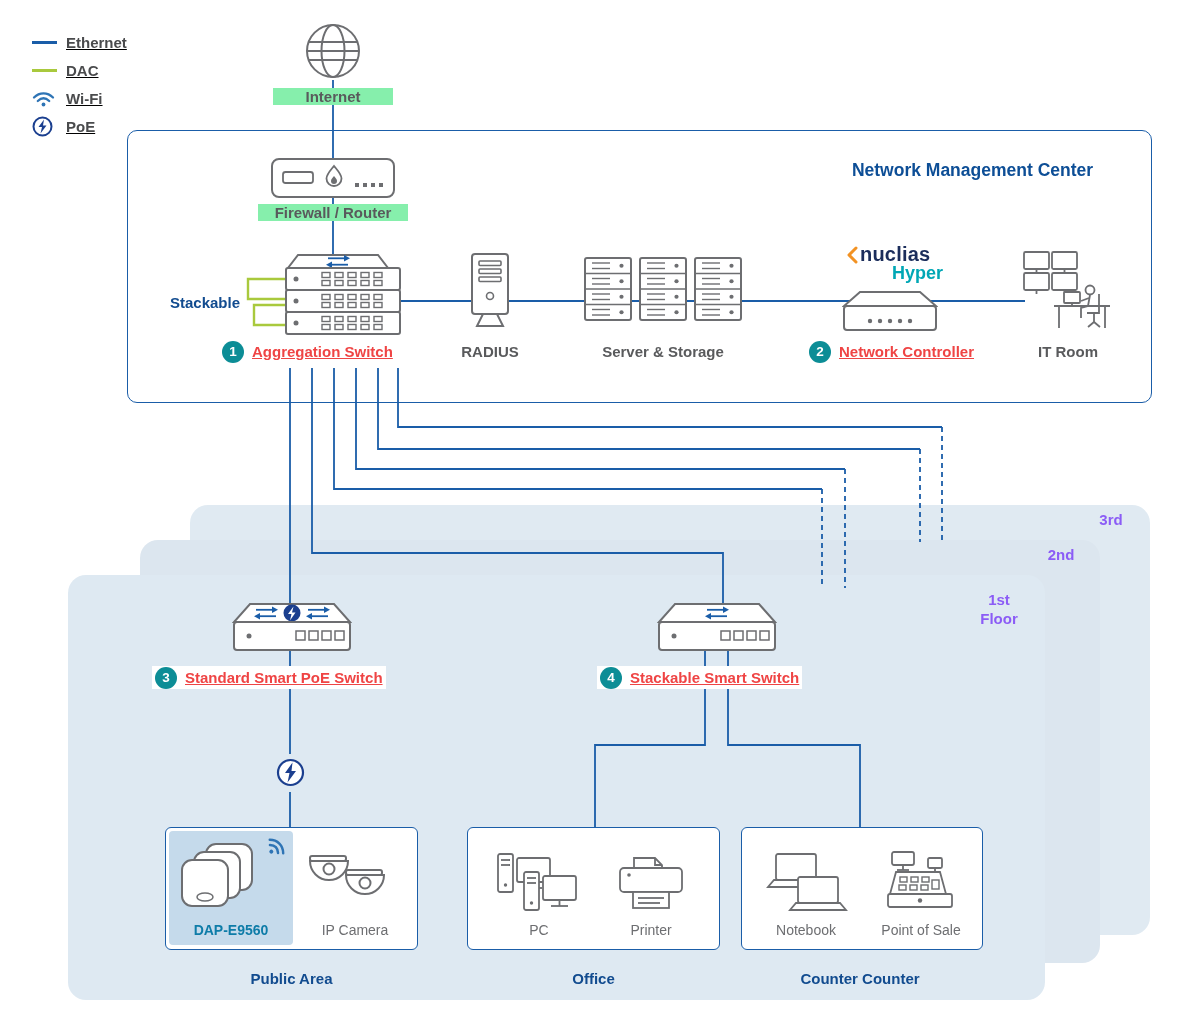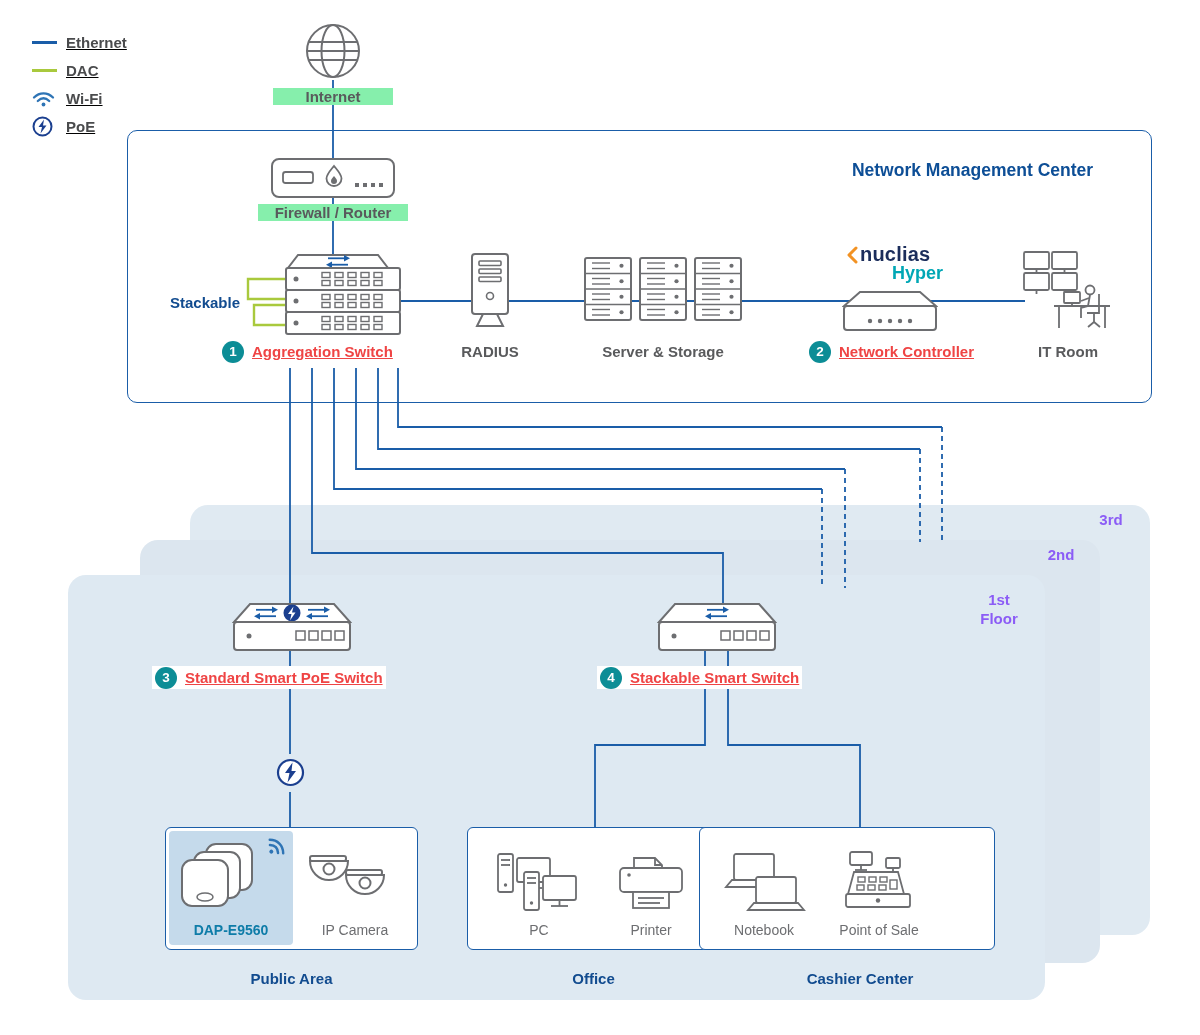--- a/index.html
+++ b/index.html
@@ -453,21 +453,21 @@
           <rect x="17" y="38" width="36" height="16"></rect>
           <line x1="22" y1="44" x2="48" y2="44"></line>
           <line x1="22" y1="49" x2="44" y2="49"></line>
         </g>
       </svg>
     </div>
     <div class="item-label" style="left:133px;top:94px;width:100px;">Printer</div>
   </div>
   <div class="area-title" style="left:467px;top:970px;width:253px;">Office</div>
 
-  <div class="area-box" style="left:699px;top:827px;width:296px;height:123px;">
+  <div class="area-box" style="left:741px;top:827px;width:242px;height:123px;">
     <div class="inner" style="left:20px;top:24px;">
       <svg width="88" height="60" viewBox="0 0 88 60">
         <g fill="#fff" stroke="#6D6E71" stroke-width="1.8">
           <g transform="translate(8,2)">
             <rect x="6" y="0" width="40" height="26" rx="2"></rect>
             <polygon points="4,26 48,26 54,33 -2,33"></polygon>
           </g>
           <g transform="translate(30,25)">
             <rect x="6" y="0" width="40" height="26" rx="2"></rect>
             <polygon points="4,26 48,26 54,33 -2,33"></polygon>
@@ -494,15 +494,15 @@
               <rect x="37" y="35" width="7" height="5"></rect>
             <rect x="48" y="30" width="7" height="9"></rect>
           </g>
           <rect x="4" y="44" width="64" height="13" rx="2"></rect>
           <circle cx="36" cy="50.5" r="2.2" fill="#6D6E71" stroke="none"></circle>
         </g>
       </svg>
     </div>
     <div class="item-label" style="left:124px;top:94px;width:110px;">Point of Sale</div>
   </div>
-  <div class="area-title" style="left:735px;top:970px;width:250px;">Cashier Center</div>
+  <div class="area-title" style="left:735px;top:970px;width:250px;">Counter Counter</div>
 
 </div>
 
 </body></html>

